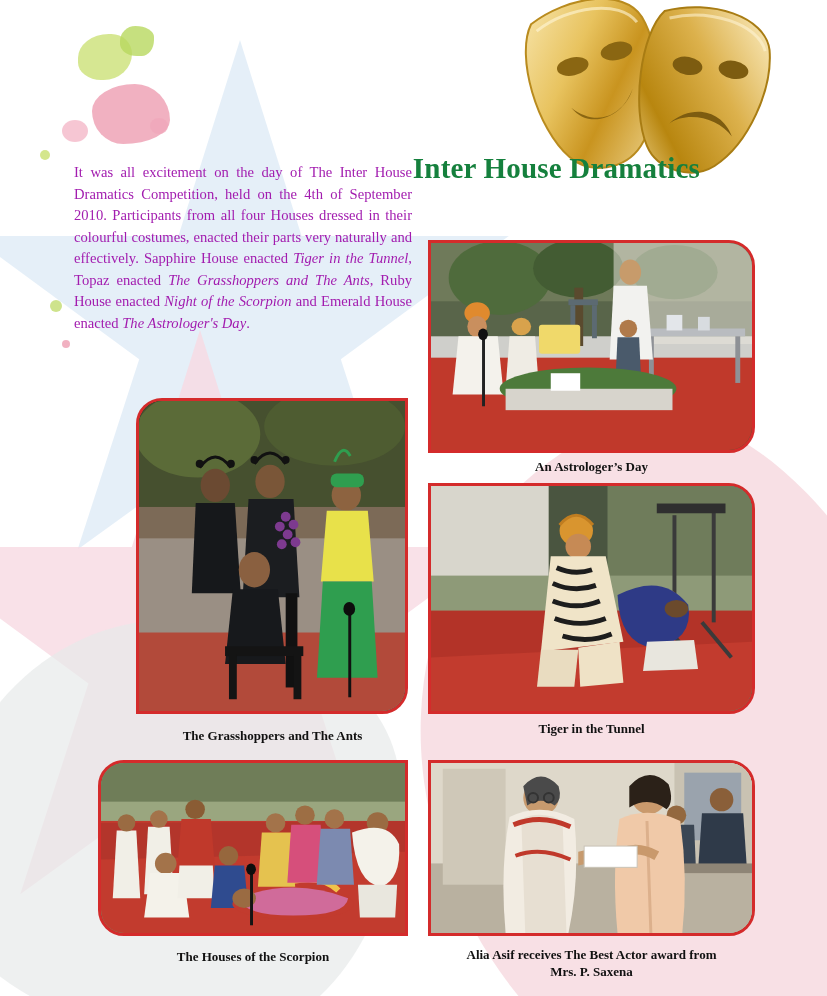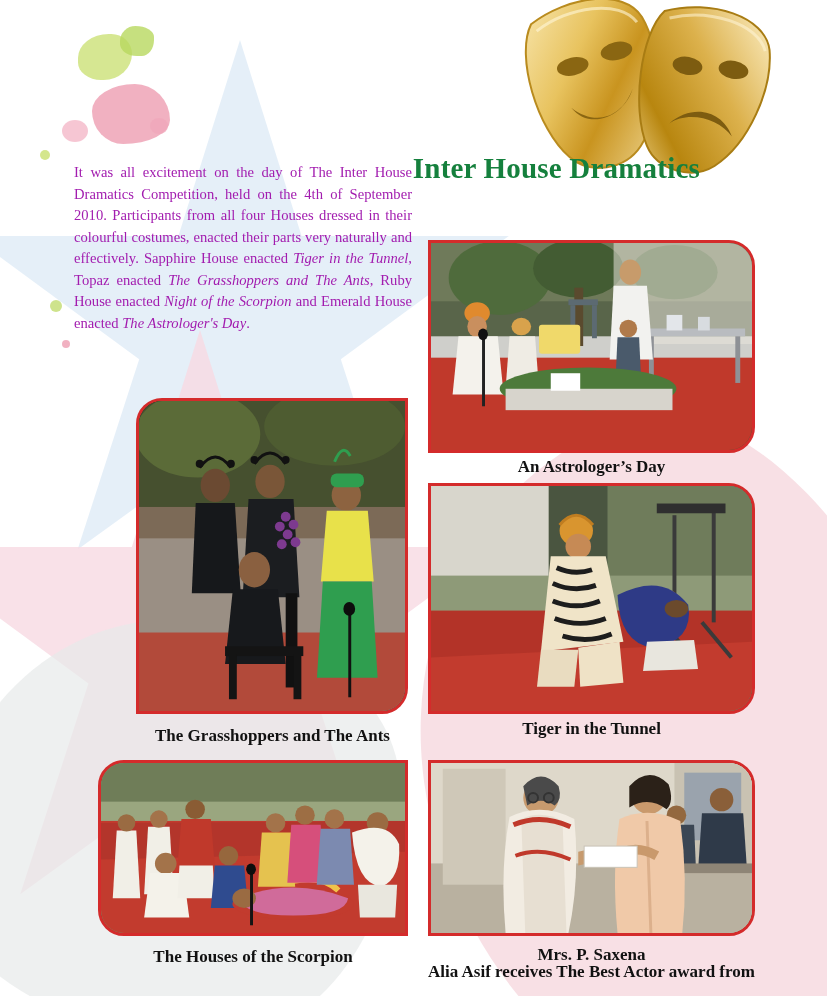--- a/index.html
+++ b/index.html
@@ -106,21 +106,21 @@
   .photo.tr { border-top-right-radius: 26px; }
   .photo.br { border-bottom-right-radius: 26px; }
   .photo.tl { border-top-left-radius: 26px; }
   .photo.bl { border-bottom-left-radius: 26px; }
 
   .caption {
     position: absolute;
     text-align: center;
     font-family: "Liberation Serif", serif;
     font-weight: bold;
-    font-size: 17px;
+    font-size: 13px;
     color: #111111;
     line-height: 17px;
   }
 
   
   #photo-astrologer { left: 428px; top: 240px; width: 327px; height: 213px; }
   #cap-astrologer   { left: 428px; top: 458px; width: 327px; }
 
   #photo-grasshoppers { left: 136px; top: 398px; width: 272px; height: 316px; }
   #cap-grasshoppers   { left: 120px; top: 727px; width: 305px; }
@@ -411,17 +411,17 @@
       <path d="M202 24 q20 -22 40 -2 q6 18 -2 26 q-18 -14 -38 -2 z" fill="#2b2118"></path>
       <path d="M192 58 Q222 44 254 60 Q262 120 256 176 L190 176 Q184 112 192 58 Z" fill="#f0c9a8"></path>
       <path d="M220 60 L224 176" stroke="#dcb08c" stroke-width="3"></path>
 
       <path d="M150 92 Q178 84 196 96 L194 108 Q172 100 150 106 Z" fill="#c79a6e"></path>
       <path d="M196 92 Q212 86 230 96" stroke="#c9996c" stroke-width="10" fill="none"></path>
       <rect x="156" y="86" width="54" height="22" fill="#ffffff" stroke="#c8c2b6"></rect>
     </svg>
   </div>
   <div class="caption" id="cap-award">
+    <div>Alia Asif receives The Best Actor award from</div>
     <div>Mrs. P. Saxena</div>
-    <div>Alia Asif receives The Best Actor award from</div>
   </div>
 
 </div>
 
 </body></html>

